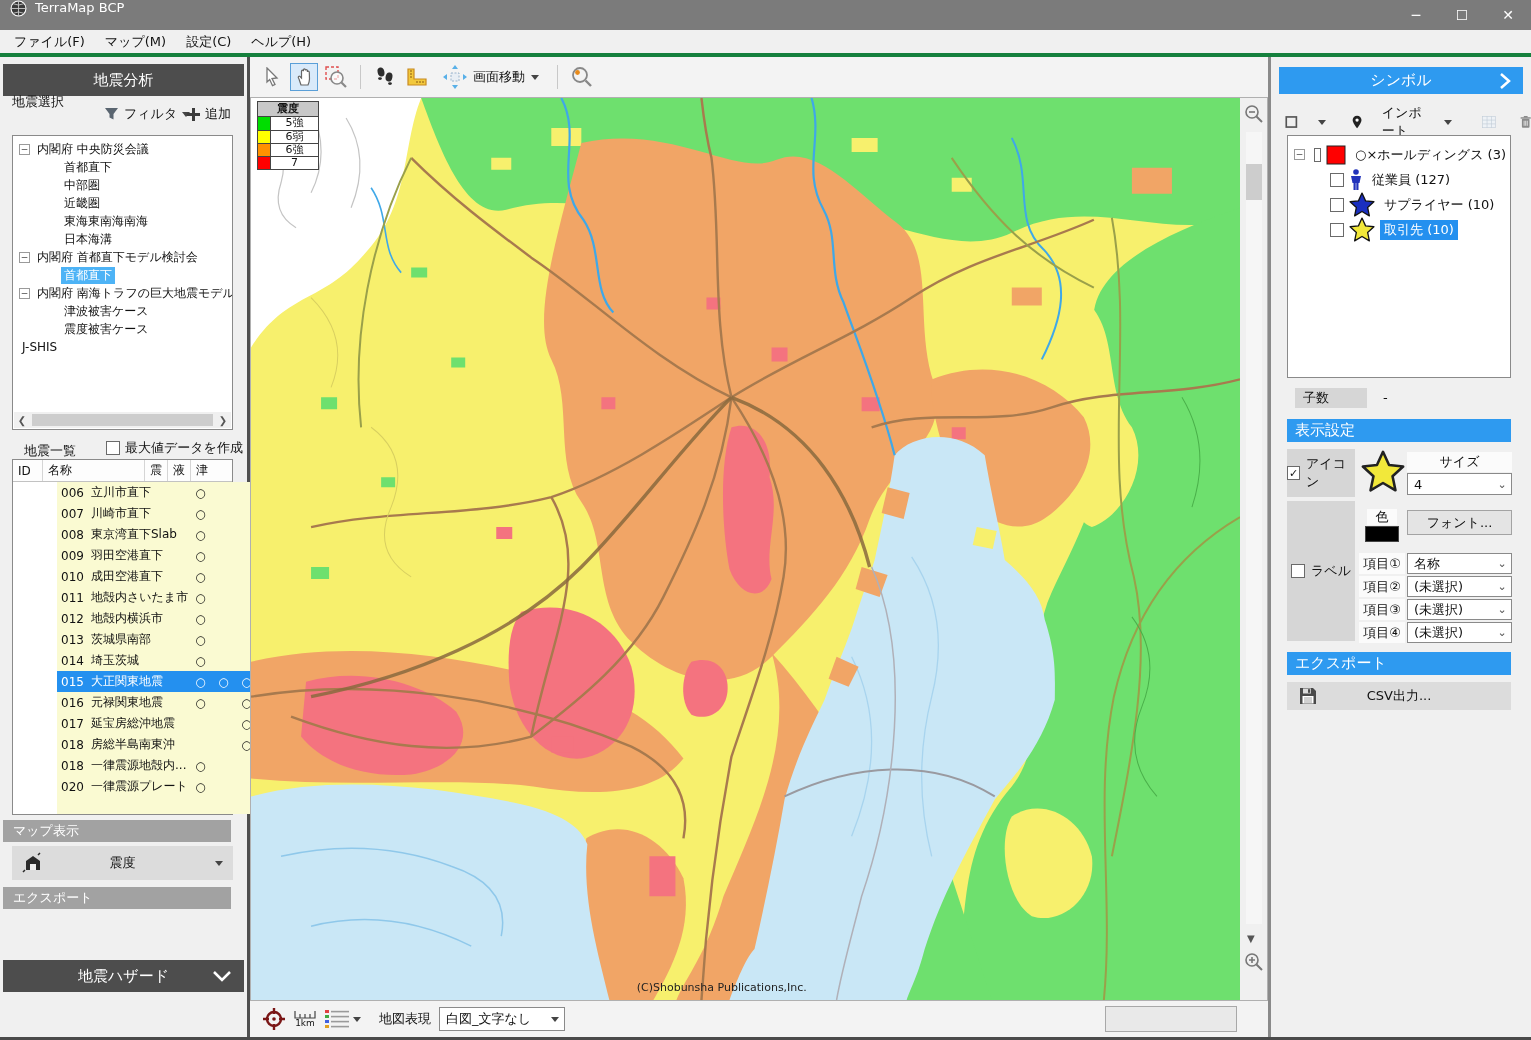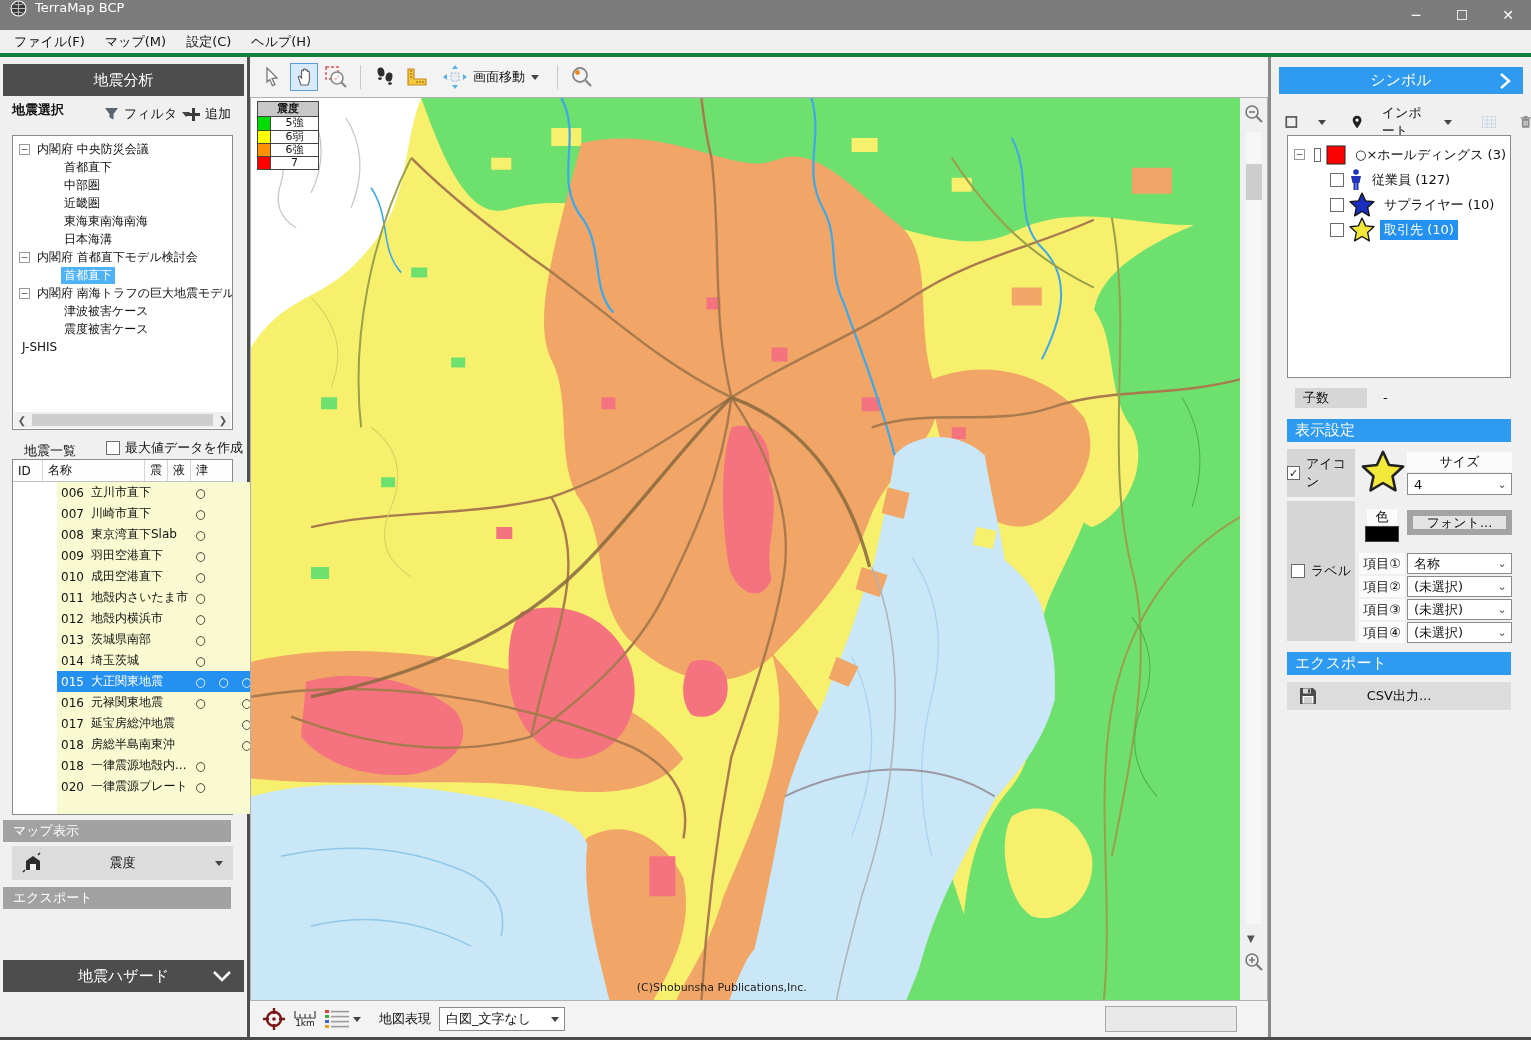--- a/index.html
+++ b/index.html
@@ -97,21 +97,21 @@
   .rtool { position:absolute; display:flex; align-items:center; }
   .rtree { position:absolute; background:#fff; border:1px solid #8a8a8a; padding-top:6px; }
   .rtrow { height:25px; display:flex; align-items:center; gap:5px; font-size:13px; padding-left:6px; }
   .rtrow .rlabel { padding:1px 4px; white-space:nowrap; }
   .rtrow .rlabel.sel { background:#2490ef; color:#fff; }
   .graybox { position:absolute; background:#d6d6d6; display:flex; align-items:center; justify-content:center; gap:6px; font-size:13px; }
   .wlabel { position:absolute; background:#fbfbfb; display:flex; align-items:center; justify-content:center; font-size:13px; }
   .combo2 { position:absolute; background:#fff; border:1px solid #8a8a8a; display:flex; align-items:center; font-size:13px; }
   .combo2 .cv { flex:1; padding-left:6px; }
   .combo2 .chev { width:18px; text-align:center; color:#555; font-size:11px; }
-  .btn2 { position:absolute; background:#e4e4e4; border:6px solid #a3a3a3; display:flex; align-items:center; justify-content:center; font-size:13px; }
+  .btn2 { position:absolute; background:#e4e4e4; border:1px solid #a3a3a3; display:flex; align-items:center; justify-content:center; font-size:13px; }
   .csvbtn { position:absolute; background:#dcdcdc; display:flex; align-items:center; justify-content:center; font-size:13px; }
 
   .footerline { height:3px; background:#4a4a4a; flex:0 0 auto; }
 </style>
 </head>
 <body>
 
 <div class="win">
 
   <div class="titlebar">
@@ -132,21 +132,21 @@
     <span class="menuitem">マップ(M)</span>
     <span class="menuitem">設定(C)</span>
     <span class="menuitem">ヘルプ(H)</span>
   </div>
 
   <div class="mainrow">
 
     <div class="leftpanel">
       <div class="darkheader" style="top:7px;">地震分析</div>
 
-      <span class="lbl" style="left:12px; top:44px;font-weight:bold;">地震選択</span>
+      <span class="lbl" style="left:12px; top:36px;">地震選択</span>
 
       <div class="checkrow" style="left:104px; top:48px;">
         <svg width="15" height="14" viewBox="0 0 15 14">
           <path d="M1,1 H14 L9.5,7 V12.5 L5.5,10.5 V7 Z" fill="#5a6570"></path>
         </svg>
         <span>フィルタ</span>
         <span class="ddarrow"></span>
       </div>
 
       <div class="checkrow" style="left:187px; top:48px;">

